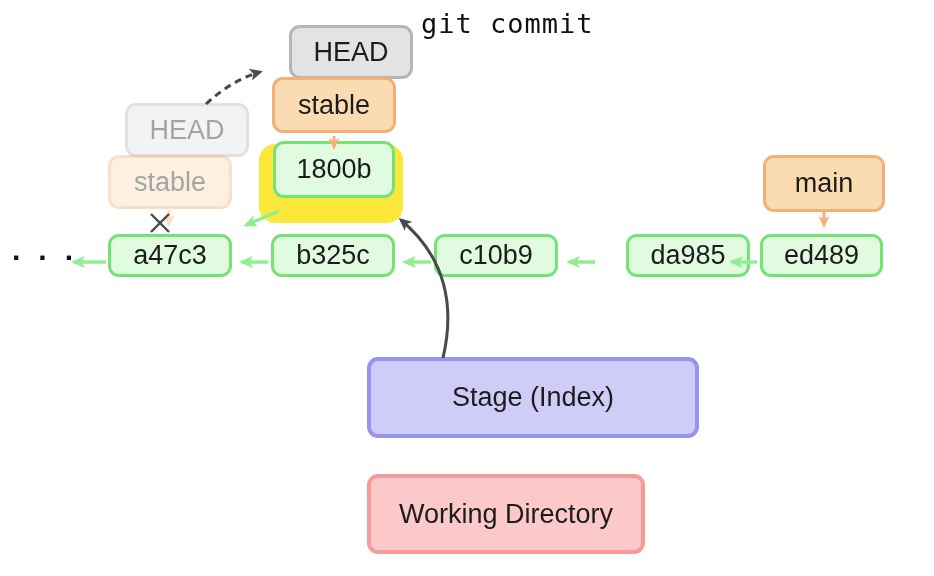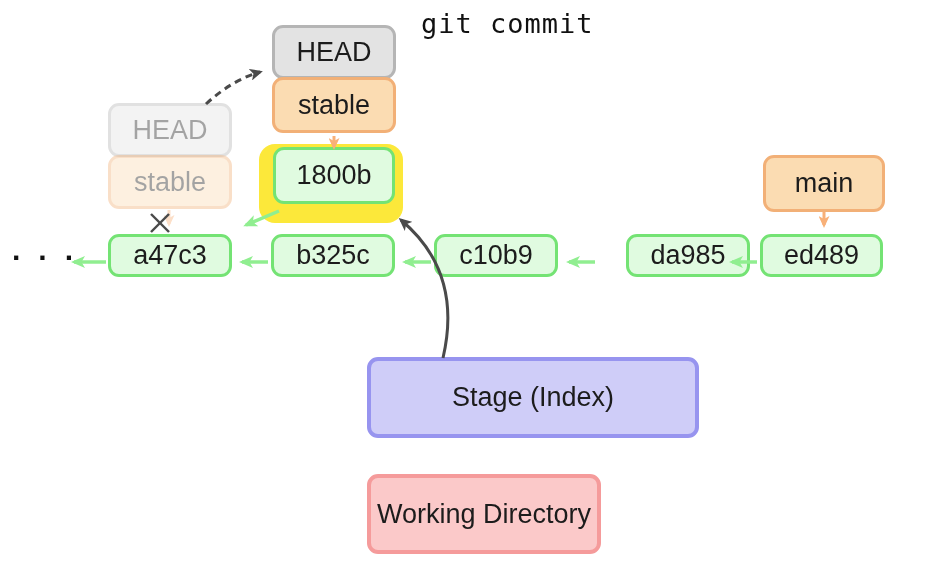--- a/index.html
+++ b/index.html
@@ -5,21 +5,21 @@
   html,body { margin:0; padding:0; background:#ffffff; }
   .canvas {
     position:relative; width:934px; height:576px; background:#ffffff;
     font-family:"Liberation Sans", sans-serif; overflow:hidden;border-radius:22px;
   }
   .box {
     position:absolute; box-sizing:border-box;
     display:flex; align-items:center; justify-content:center;
     border-radius:11px; font-size:27px; color:#1c1c1c; line-height:1;
   }
-  .gray   { background:var(--gray-fill);   border:3.5px solid var(--gray-border); }
+  .gray   { background:var(--gray-fill);   border:3.5px solid var(--gray-border);margin-left:17px; }
   .orange { background:var(--orange-fill); border:3.5px solid var(--orange-border); }
   .green  { background:var(--green-fill);  border:3.5px solid var(--green-border); }
 
   .title {
     position:absolute; left:421px; top:8px;
     font-family:"DejaVu Sans Mono", monospace; font-size:27px; color:#111;
     letter-spacing:1px;
   }
   .ellipsis {
     position:absolute; left:12px; top:241px; font-size:30px; color:#111;
@@ -29,34 +29,34 @@
   .head-box    { left:272px; top:25px;  width:124px; height:54px; }
   .stable-box  { left:272px; top:77px;  width:124px; height:56px; }
 
   .ghost-head   { left:108px; top:103px; width:124px; height:54px; opacity:.4; }
   .ghost-stable { left:108px; top:155px; width:124px; height:54px; opacity:.4; }
 
   .highlight {
     position:absolute; left:259px; top:144px; width:144px; height:79px;
     border-radius:16px; background:var(--highlight-yellow);
   }
-  .commit-new { left:273px; top:147px; width:122px; height:57px; }
+  .commit-new { left:273px; top:141px; width:122px; height:57px; }
 
   .commit { top:234px; width:124px; height:43px; }
   .c0 { left:108px; } .c1 { left:271px; } .c2 { left:434px; }
   .c3 { left:626px; } .c4 { left:760px; width:123px; }
 
   .main-box { left:763px; top:155px; width:122px; height:57px; }
 
   .stage {
     left:367px; top:357px; width:332px; height:81px;
     background:var(--stage-fill); border:4px solid var(--stage-border);
   }
   .working {
-    left:367px; top:474px; width:234px; height:80px;
+    left:367px; top:474px; width:278px; height:80px;
     background:var(--working-fill); border:4px solid var(--working-border);
   }
 
   svg.overlay { position:absolute; left:0; top:0; pointer-events:none; }
   .green-line  { stroke:var(--green-arrow); stroke-width:3.5; fill:none; }
   .orange-line { stroke:var(--orange-arrow); stroke-width:3; fill:none; }
   .dark-line   { stroke:var(--arrow-dark); stroke-width:3; fill:none; }
   .x-line      { stroke:var(--arrow-dark); stroke-width:2.4; }
   .f-green  { fill:var(--green-arrow); }
   .f-orange { fill:var(--orange-arrow); }

